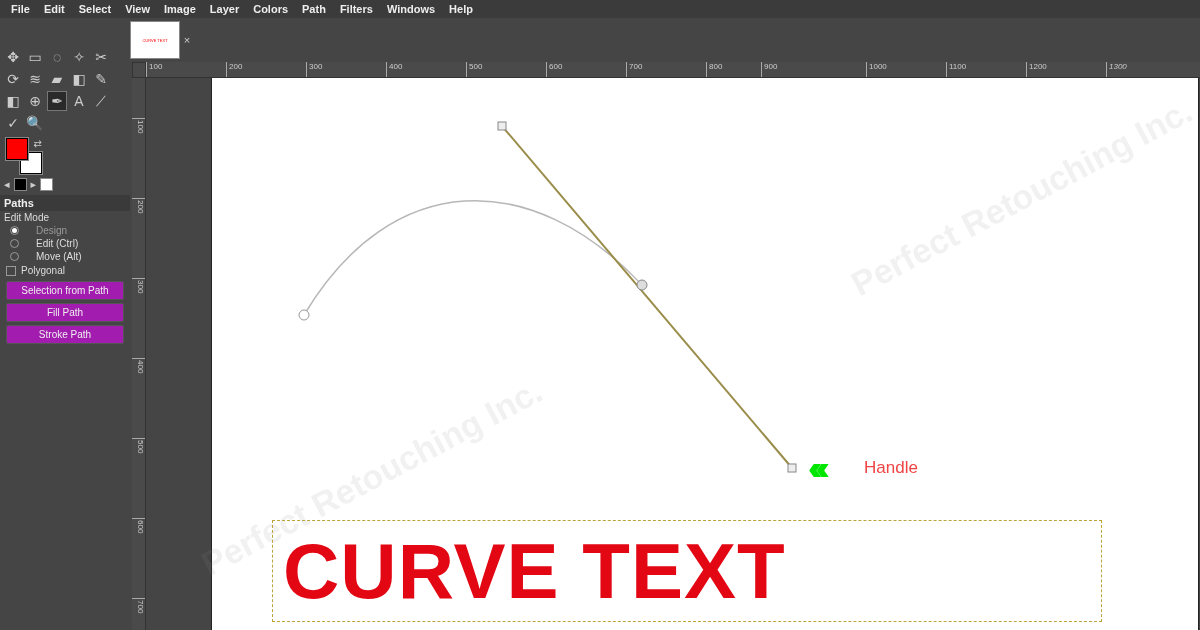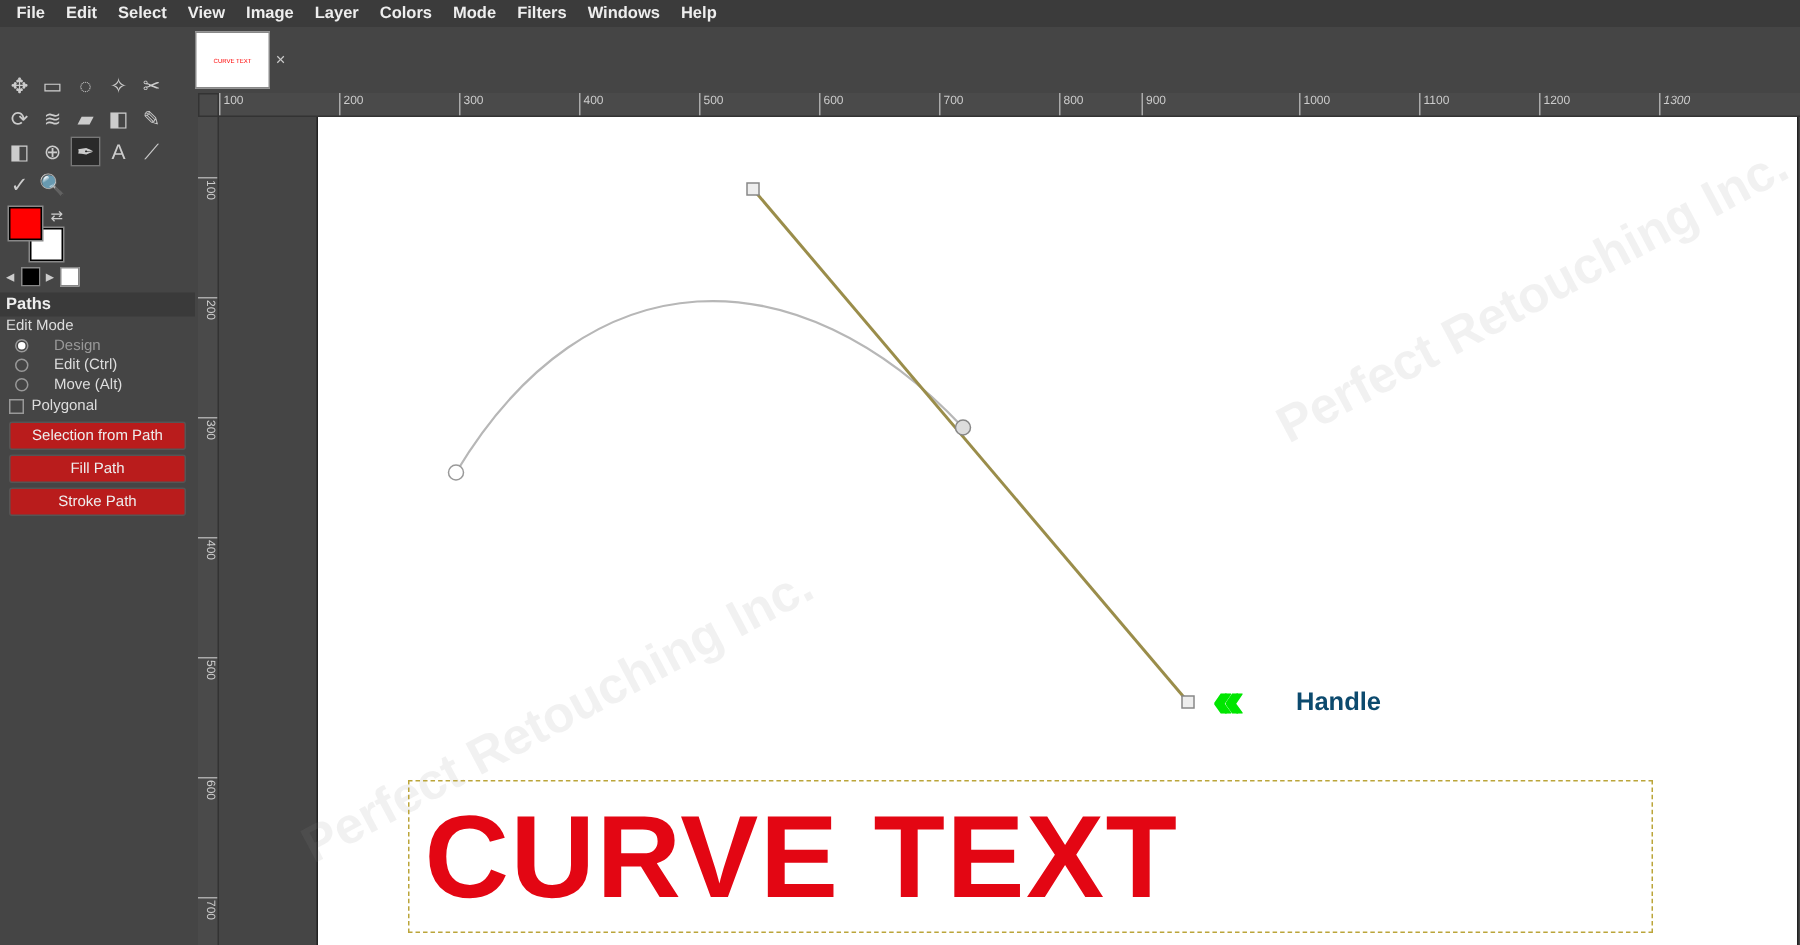--- a/index.html
+++ b/index.html
@@ -30,59 +30,59 @@
 
 .panel-title { background: #3a3a3a; padding: 2px 4px; font-weight: bold; font-size: 11px; color: #eee; margin-top: 2px; }
 .panel-sub { padding: 1px 4px; font-size: 10px; color: #ddd; }
 .radio-row { display: flex; align-items: center; gap: 17px; padding: 1px 10px; font-size: 10px; color: #ddd; }
 .radio-row.dim { color: #999; }
 .radio { width: 9px; height: 9px; border-radius: 50%; border: 1px solid #999; display: inline-block; }
 .radio.on::after { content: ""; display: block; width: 5px; height: 5px; margin: 1px; border-radius: 50%; background: #fff; }
 .check-row { display: flex; align-items: center; gap: 5px; padding: 2px 6px; font-size: 10px; }
 .checkbox { width: 10px; height: 10px; border: 1px solid #999; }
 
-.panel-btn { margin: 3px 6px; background: #b91c1c; border: 1px solid #555; border-radius: 2px; padding: 3px 0; text-align: center; font-size: 10px; color: #eee; cursor: default; }
+.panel-btn { margin: 3px 6px; background: #a21caf; border: 1px solid #555; border-radius: 2px; padding: 3px 0; text-align: center; font-size: 10px; color: #eee; cursor: default; }
 
 
 .hruler { position: absolute; top: 62px; left: 146px; right: 0; height: 16px; background: #4a4a4a; border-bottom: 1px solid #333; overflow: hidden; }
 .hruler .tick { position: absolute; top: 0; bottom: 0; border-left: 1px solid #aaa; font-size: 8px; color: #ccc; padding-left: 2px; }
 .vruler { position: absolute; top: 78px; bottom: 0; left: 132px; width: 14px; background: #4a4a4a; border-right: 1px solid #333; overflow: hidden; }
 .vruler .tick { position: absolute; left: 0; right: 0; border-top: 1px solid #aaa; font-size: 8px; color: #ccc; writing-mode: vertical-rl; padding-top: 1px; }
 .ruler-corner { position: absolute; top: 62px; left: 132px; width: 14px; height: 16px; background: #4a4a4a; border: 1px solid #333; }
 
 .canvas-area { position: absolute; top: 78px; left: 146px; right: 0; bottom: 0; background: #454545; overflow: hidden; }
 .canvas { position: absolute; top: 0; left: 66px; width: 986px; height: 630px; background: #fff; box-shadow: 0 0 0 1px #222; }
 
 
 .path-svg { position: absolute; inset: 0; }
 
 
 .handle-arrows { position: absolute; color: #00e600; font-size: 34px; font-weight: 900; display: flex; line-height: 1; }
 .handle-arrows span:last-child { margin-left: -16px; }
-.handle-label { position: absolute; color: #0c4a6e; font-weight: 700; font-size: 17px; }
+.handle-label { position: absolute; color: #ef4444; font-weight: 400; font-size: 17px; }
 
 
 .text-box { position: absolute; border: 1px dashed #bba53a; }
 .curve-text { color: #e30613; font-weight: 800; font-size: 78px; letter-spacing: 1px; white-space: nowrap; font-family: "Arial Black", Arial, sans-serif; padding: 0 10px; line-height: 1; }
 
 
 .wm { position: absolute; color: rgba(140,140,140,0.12); font-size: 34px; font-weight: 600; transform: rotate(-28deg); white-space: nowrap; pointer-events: none; }
 </style>
 </head>
 <body>
 
 <div class="menubar">
   <span>File</span>
   <span>Edit</span>
   <span>Select</span>
   <span>View</span>
   <span>Image</span>
   <span>Layer</span>
   <span>Colors</span>
-  <span>Mode</span>
+  <span>Path</span>
   <span>Filters</span>
   <span>Windows</span>
   <span>Help</span>
 </div>
 
 <div class="thumb-area">
   <div class="thumb">
       <span>CURVE TEXT</span>
     </div>
   <div class="thumb-close">×</div>

